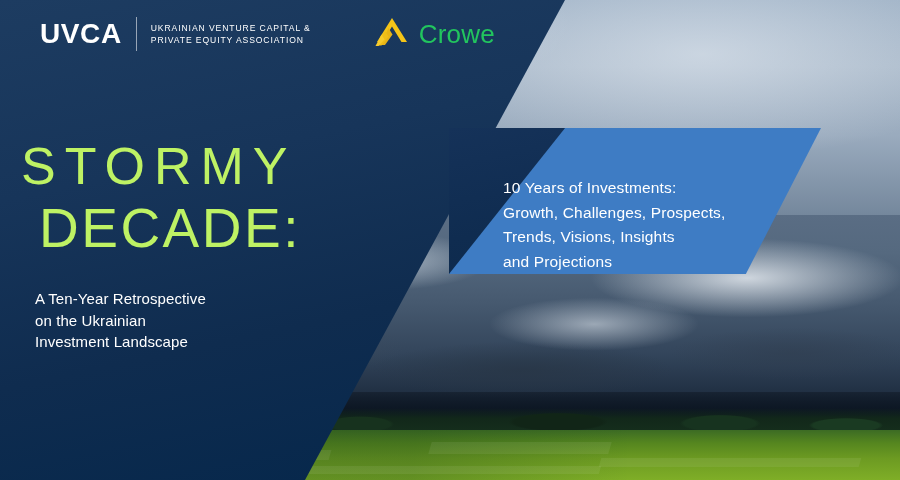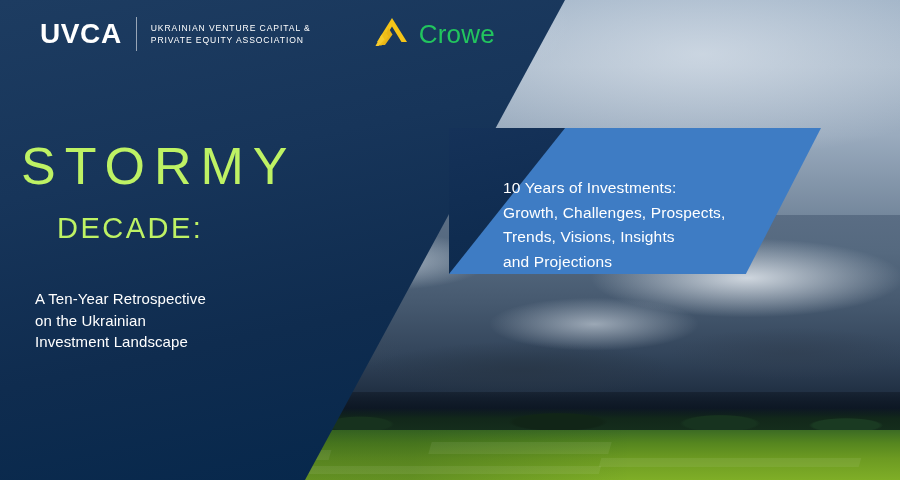--- a/index.html
+++ b/index.html
@@ -188,26 +188,26 @@
     color: #bef264;
   }
   .title-line1 {
     font-size: 52px;
     font-weight: 300;
     letter-spacing: 9px;
     line-height: 56px;
     white-space: nowrap;
   }
   .title-line2 {
-    font-size: 29px;
+    font-size: 55px;
     font-weight: 300;
     letter-spacing: 2.5px;
     line-height: 56px;
     margin-top: 6px;
-    margin-left: 36px;
+    margin-left: 18px;
     white-space: nowrap;
   }
   .subtitle {
     position: absolute;
     left: 35px;
     top: 288px;
     color: #ffffff;
     font-size: 15px;
     font-weight: 400;
     line-height: 21.5px;

